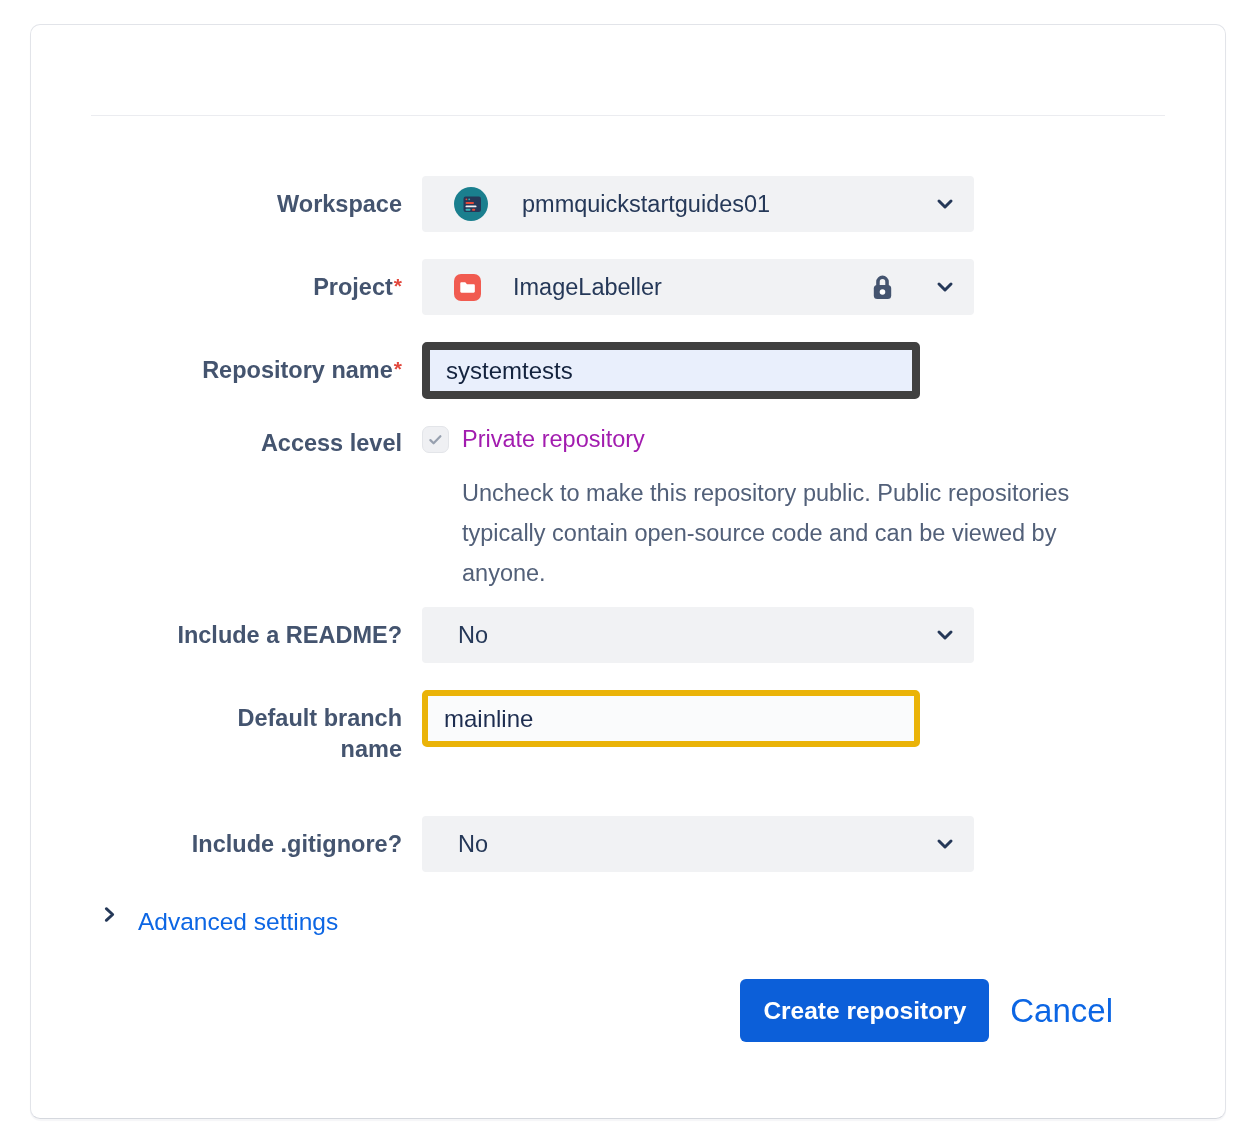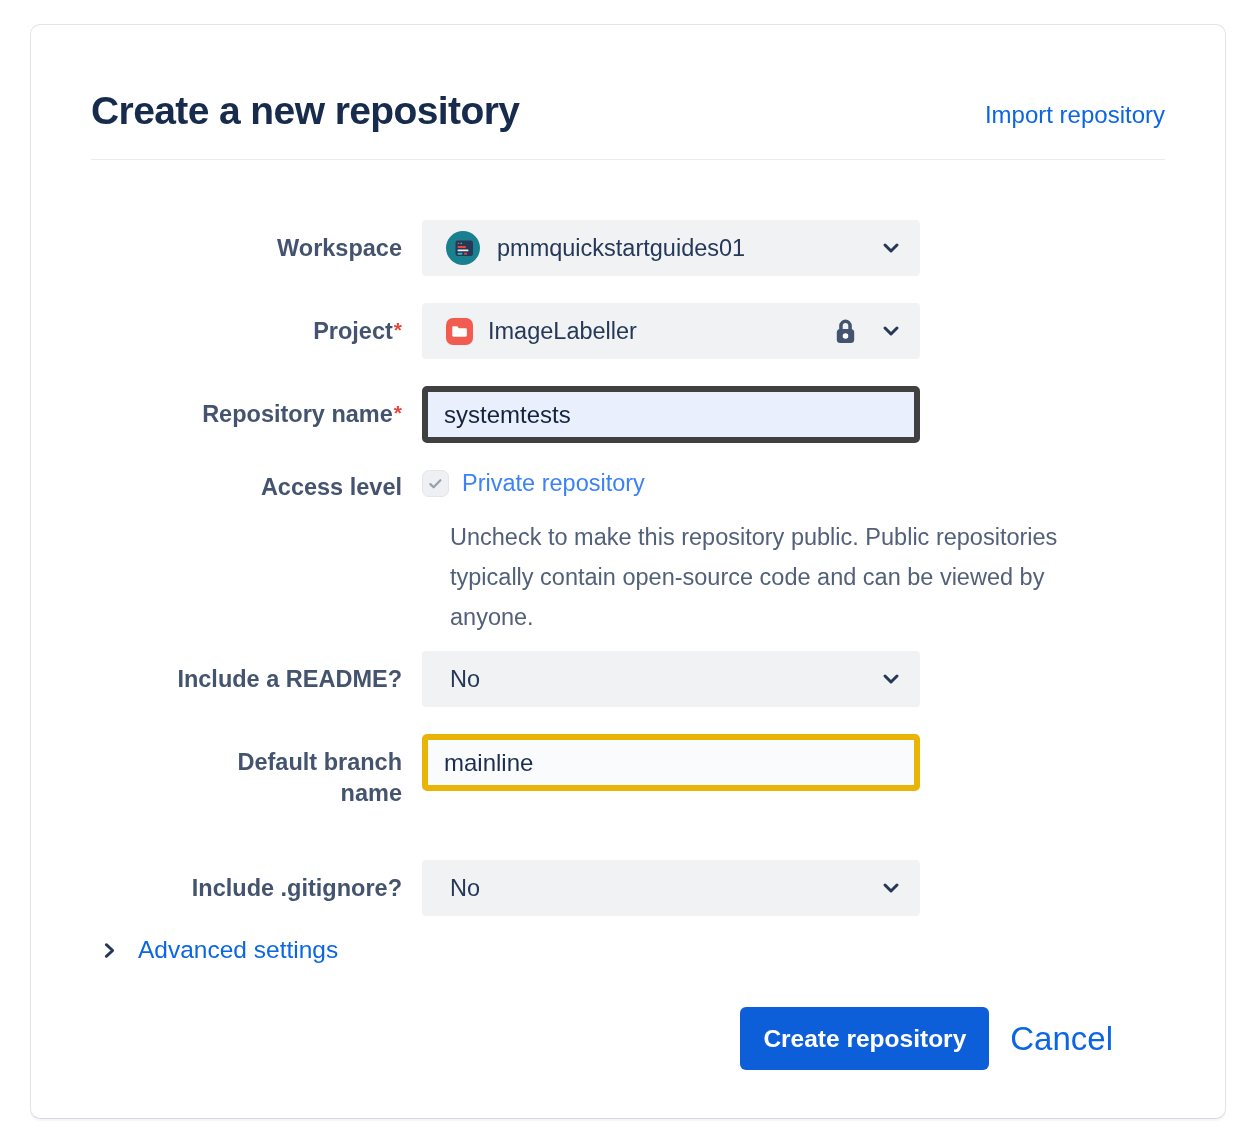--- a/index.html
+++ b/index.html
@@ -34,91 +34,88 @@
   .form-row { display: flex; margin-bottom: 27px; }
   .row-label {
     width: 311px; flex: 0 0 311px; text-align: right; padding-top: 13px;
     font-size: 23.5px; font-weight: 600; color: #44546F; line-height: 1.32;
   }
   .row-label .req { color: #E2483D; font-size: 21px; vertical-align: top; margin-left: 1px; }
   .row-label .wrap-limit { display: inline-block; max-width: 205px; }
   .row-field { margin-left: 20px; width: 498px; }
 
   .select-box {
-    display: flex; align-items: center; width: 498px; height: 56px;
-    background: #F1F2F4; border-radius: 4px; padding: 0 18px 0 24px;
+    display: flex; align-items: center; width: 552px; height: 56px;
+    background: #F1F2F4; border-radius: 4px; padding: 0 18px 0 32px;
     cursor: pointer;
+    gap: 17px;
   }
   .select-text { font-size: 23.5px; color: #253858; flex: 0 1 auto; white-space: nowrap; }
   .select-box .spacer { flex: 1 1 auto; }
   .chev { display: inline-flex; flex: 0 0 auto; }
 
   .ws-avatar { width: 34px; height: 34px; margin-right: 17px; flex: 0 0 auto; display: inline-flex; }
   .proj-icon {
     width: 27px; height: 27px; border-radius: 7px; background: #F15B50;
     display: inline-flex; align-items: center; justify-content: center;
     margin-right: 15px; flex: 0 0 auto;
   }
   .lock-icon { display: inline-flex; margin-right: 22px; flex: 0 0 auto; }
 
   .text-input {
     width: 498px; height: 57px; border-radius: 5px;
     font-family: "Liberation Sans", "DejaVu Sans", sans-serif;
     font-size: 24px; color: #14233E; padding: 0 16px; outline: none;
   }
-  .text-input.focused { background: #E9EFFC; border: 6px solid #404040; }
+  .text-input.focused { background: #E9EFFC; border: 8px solid #404040; }
   .text-input.normal { background: #FAFBFC; border: 6px solid #eab308; color: #1D2D50; }
 
   .access-row { margin-bottom: 14px; }
   .access-row .row-label { padding-top: 2px; }
   .access-field { margin-left: 20px; width: 720px; }
   .checkbox-line { display: flex; align-items: center; }
   .checkbox {
     width: 27px; height: 27px; border-radius: 7px; background: #EFF0F3;
     border: 1px solid #E3E5E9; display: inline-flex; align-items: center;
     justify-content: center; flex: 0 0 auto;
   }
-  .checkbox-label { font-size: 23.5px; color: #3b82f6; margin-left: 13px; }
+  .checkbox-label { font-size: 23.5px; color: #a21caf; margin-left: 13px; }
   .access-help {
-    margin-top: 20px; margin-left: 28px; width: 672px;
+    margin-top: 20px; margin-left: 40px; width: 672px;
     font-size: 23.5px; color: #526079; line-height: 40px;
   }
 
   .branch-row { margin-bottom: 51px; }
   .gitignore-row { margin-bottom: 20px; }
 
   .advanced-line {
     display: flex; align-items: center; margin-left: 10px; margin-top: 0;
     cursor: pointer; width: fit-content;
   }
-  .advanced-label { font-size: 24.5px; color: #0C66E4; margin-left: 20px; }
+  .advanced-label { font-size: 24.5px; color: #0C66E4; margin-left: 20px; margin-top: 16px; }
 
   .footer {
     display: flex; justify-content: flex-end; align-items: center;
     margin-top: 43px; padding-right: 52px;
   }
   .primary-btn {
     background: #0C5FD9; color: #ffffff; border: none; border-radius: 6px;
     font-family: "Liberation Sans", "DejaVu Sans", sans-serif;
     font-size: 24.5px; height: 63px; padding: 0 23px; cursor: pointer; font-weight: bold;
   }
   .cancel-link {
     font-size: 33px; color: #0C66E4; text-decoration: none; margin-left: 21px;
     cursor: pointer;
   }
 </style>
 </head>
 <body>
 
 <div class="card">
 
-  <div class="card-header">
-    <h1 class="page-title">Create a new repository</h1>
-    <a class="import-link">Import repository</a>
-  </div>
   <hr class="divider">
 
   <div class="form">
 
     <div class="form-row">
       <div class="row-label">
         <span>Workspace</span>
       </div>
       <div class="row-field">
         <div class="select-box">

